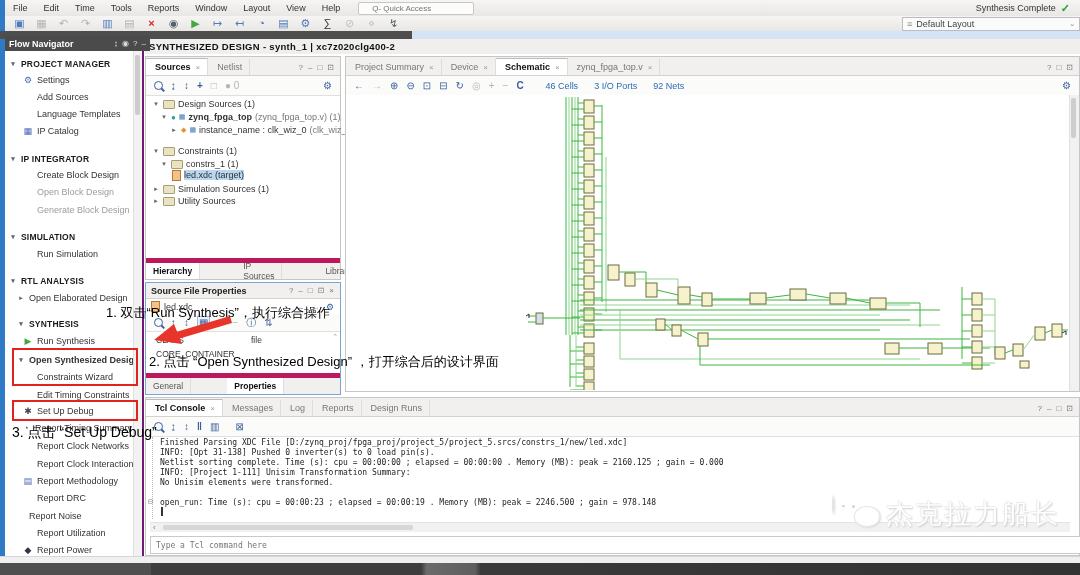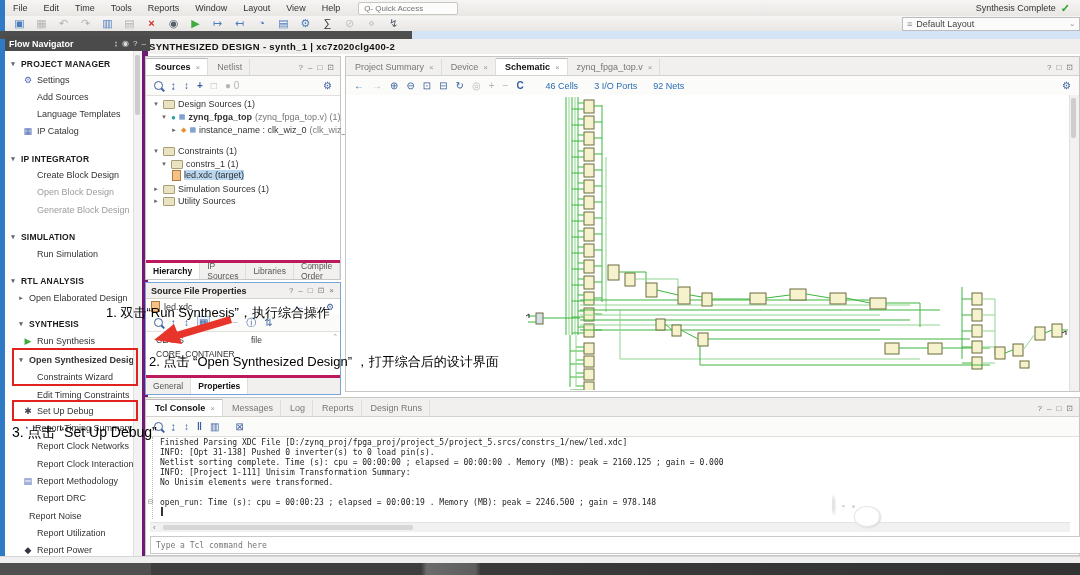--- a/index.html
+++ b/index.html
@@ -6,38 +6,38 @@
   body{width:1080px;height:575px;position:relative;overflow:hidden;
        font-family:"Liberation Sans",sans-serif;background:#fff;
        -webkit-font-smoothing:antialiased;}
   .abs{position:absolute;}
   .bar-grad{background:linear-gradient(#f6f5f4,#e9e7e4);}
   
   .menubar{left:5px;top:0;width:1075px;height:16px;border-bottom:1px solid #d7d4d0;
            display:flex;align-items:center;font-size:9px;color:#333;}
   .menu-item{padding:0 8px;cursor:default;}
   .qa-box{width:88px;height:11px;border:1px solid #c9c7c4;border-radius:2px;background:#fcfcfc;
-          font-size:8px;color:#9a9a9a;padding:0 5px;margin-left:10px;font-family:"Liberation Sans",sans-serif;}
+          font-size:8px;color:#9a9a9a;padding:0 13px;margin-left:10px;font-family:"Liberation Sans",sans-serif;}
   .status{margin-left:auto;display:flex;align-items:center;gap:5px;padding-right:10px;font-size:9px;color:#333;}
   .check{color:#2ca02c;font-weight:bold;font-size:11px;}
   
   .toolbar{left:5px;top:16px;width:1075px;height:15px;border-bottom:1px solid #cfcdc9;
            display:flex;align-items:center;gap:9px;padding-left:8px;font-size:11px;}
   .tbtn{width:13px;text-align:center;line-height:13px;cursor:pointer;}
   .layout-box{margin-left:auto;margin-right:8px;width:168px;height:12px;border:1px solid #bdbdbd;background:#fbfbfb;
               display:flex;align-items:center;font-size:9px;color:#444;padding:0 4px;gap:4px;}
   
   .strip-dark{left:0;top:31px;width:412px;height:8px;background:#4e4e4e;}
   .strip-blue{left:412px;top:31px;width:668px;height:8px;background:#d4e4f4;}
   .left-strip{left:0;top:0;width:5px;height:563px;background:#2f7ac4;}
   
   .fnav-head{left:5px;top:36px;width:137px;height:15px;background:#4b4b4b;color:#fff;
              display:flex;align-items:center;font-size:9px;font-weight:bold;padding:0 4px;}
   .fnav-head .hicons{margin-left:auto;font-weight:normal;font-size:8px;display:flex;gap:4px;color:#ddd;}
-  .fnav-body{left:5px;top:51px;width:137px;height:509px;background:#fff;border-right:6px solid #701a75;}
+  .fnav-body{left:5px;top:51px;width:137px;height:509px;background:#fff;border-right:2px solid #701a75;}
   .nav-row{position:absolute;left:0;width:128px;height:13px;display:flex;align-items:center;gap:4px;
            font-size:9px;color:#333;white-space:nowrap;cursor:pointer;}
   .nav-head{font-weight:bold;font-size:8.5px;color:#1a1a1a;letter-spacing:.2px;}
   .nav-dis{color:#9c9c9c;}
   .caret{color:#666;font-size:7px;width:8px;text-align:center;}
   .nicon{font-size:9px;width:10px;text-align:center;}
   .navsb{position:absolute;right:0;top:0;width:8px;height:509px;background:#f2f2f2;border-left:1px solid #e0e0e0;}
   .navsb .thumb{position:absolute;top:4px;left:1px;width:5px;height:60px;background:#cccccc;border-radius:2px;}
   .navsb .arr{position:absolute;left:0;width:8px;font-size:7px;color:#888;text-align:center;}
   
@@ -52,22 +52,22 @@
          gap:8px;padding-left:8px;font-size:10px;color:#3a5f9f;}
   .ptool .dim{color:#b5b5b5;}
   .mag{width:7px;height:7px;border:1.5px solid #3a5f9f;border-radius:50%;position:relative;display:inline-block;}
   .mag::after{content:"";position:absolute;width:4px;height:1.5px;background:#3a5f9f;transform:rotate(45deg);right:-3px;bottom:-1px;}
   .gear-r{margin-left:auto;padding-right:8px;color:#3a5f9f;}
   
   .trow{position:absolute;display:flex;align-items:center;gap:3px;font-size:9px;color:#333;white-space:nowrap;height:12px;cursor:pointer;}
   .folder{width:10px;height:7px;background:#e9e2c3;border:1px solid #a79f72;border-radius:1px;display:inline-block;}
   .ficon{width:7px;height:9px;background:#f6c089;border:1px solid #b07a3c;display:inline-block;}
   .seltxt{background:#b9d7f1;}
-  .btabs{position:absolute;left:0;bottom:0;width:100%;height:16px;background:#f1f0ee;border-top:3px solid #be185d;
-         display:flex;font-size:8.5px;color:#555;align-items:stretch;}
+  .btabs{position:absolute;left:0;bottom:0;width:100%;height:16px;background:#f1f0ee;border-top:5px solid #be185d;
+         display:flex;font-size:8.5px;color:#555;align-items:stretch;gap:36px;}
   .btab{padding:2px 7px;display:flex;align-items:center;border-right:1px solid #ddd;cursor:pointer;}
   .btab.active{background:#fff;font-weight:bold;color:#111;}
   
   .prow{position:absolute;font-size:8.5px;color:#333;display:flex;width:186px;}
   .prow .k{width:95px;padding-left:10px;}
   
   .slink{color:#2a6db5;font-size:9px;cursor:pointer;}
   
   .mono{font-family:"DejaVu Sans Mono",monospace;font-size:8px;color:#222;white-space:pre;}
   .tclline{position:absolute;left:16px;}
@@ -660,16 +660,17 @@
 </svg>
 <div class="red-note" style="left:106px;top:304px">1. 双击“Run Synthesis”，执行综合操作</div>
 <div class="red-note" style="left:149px;top:353px">2. 点击 “Open Synthesized Design” ，打开综合后的设计界面</div>
 <div class="red-note" style="left:12px;top:424px;font-size:14px">3. 点击 “Set Up Debug”</div>
 
 <div class="wm">
   <span style="position:relative;width:48px;height:36px;display:inline-block">
     <span class="bub"><span class="eye" style="left:9px"></span><span class="eye" style="left:19px"></span></span>
     <span class="bub2"></span>
   </span>
+  <span class="wm-text">杰克拉力船长</span>
 </div>
 
 <div class="abs footer"></div>
 <div class="abs darkbar"></div>
 
 </body></html>

